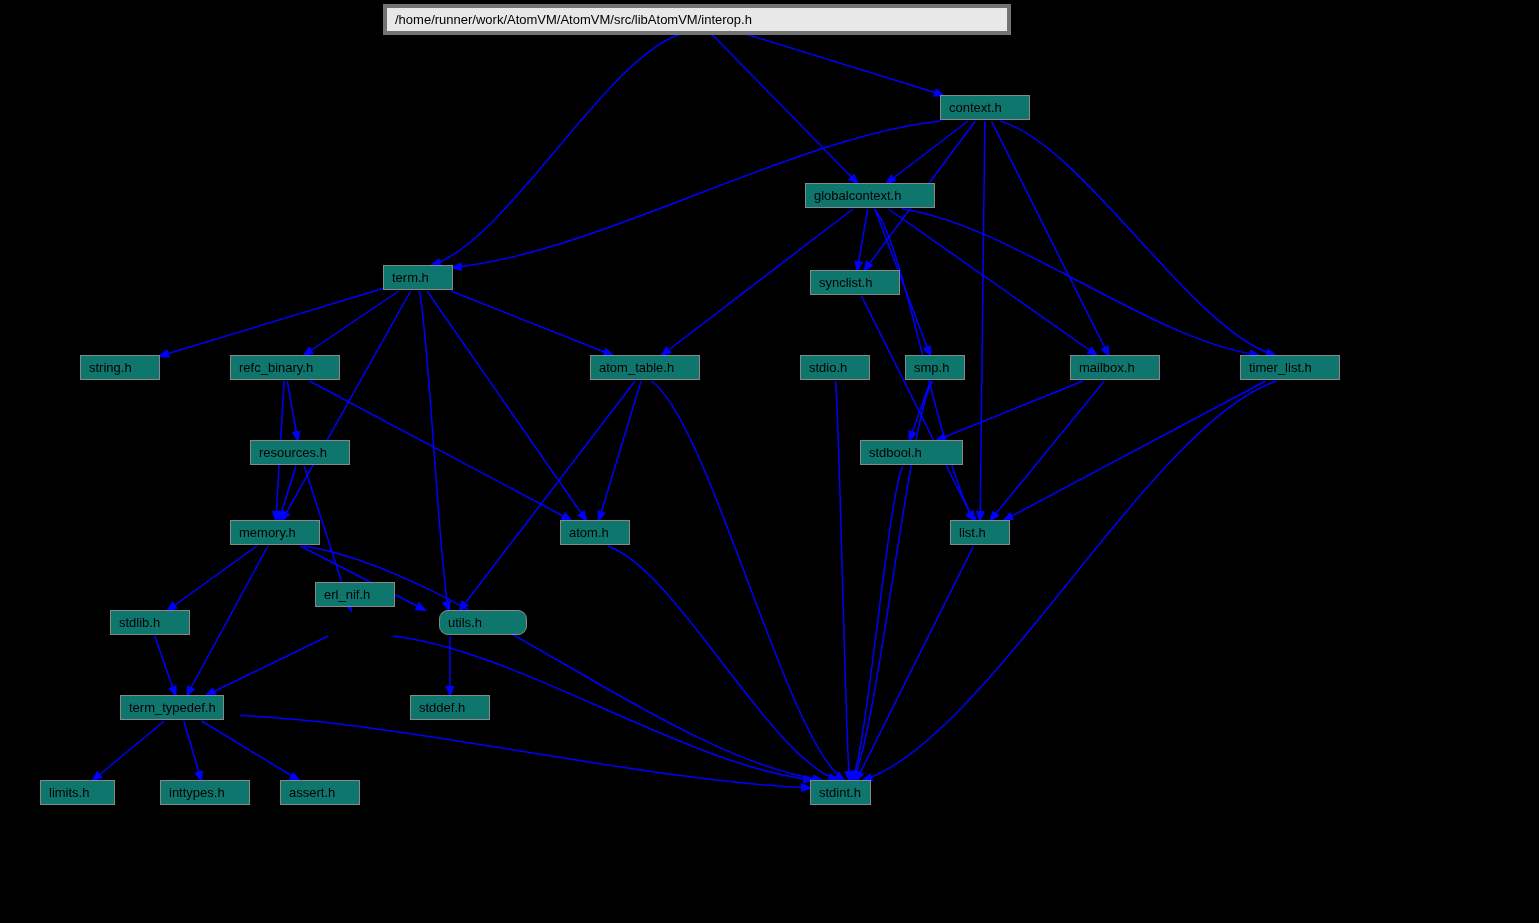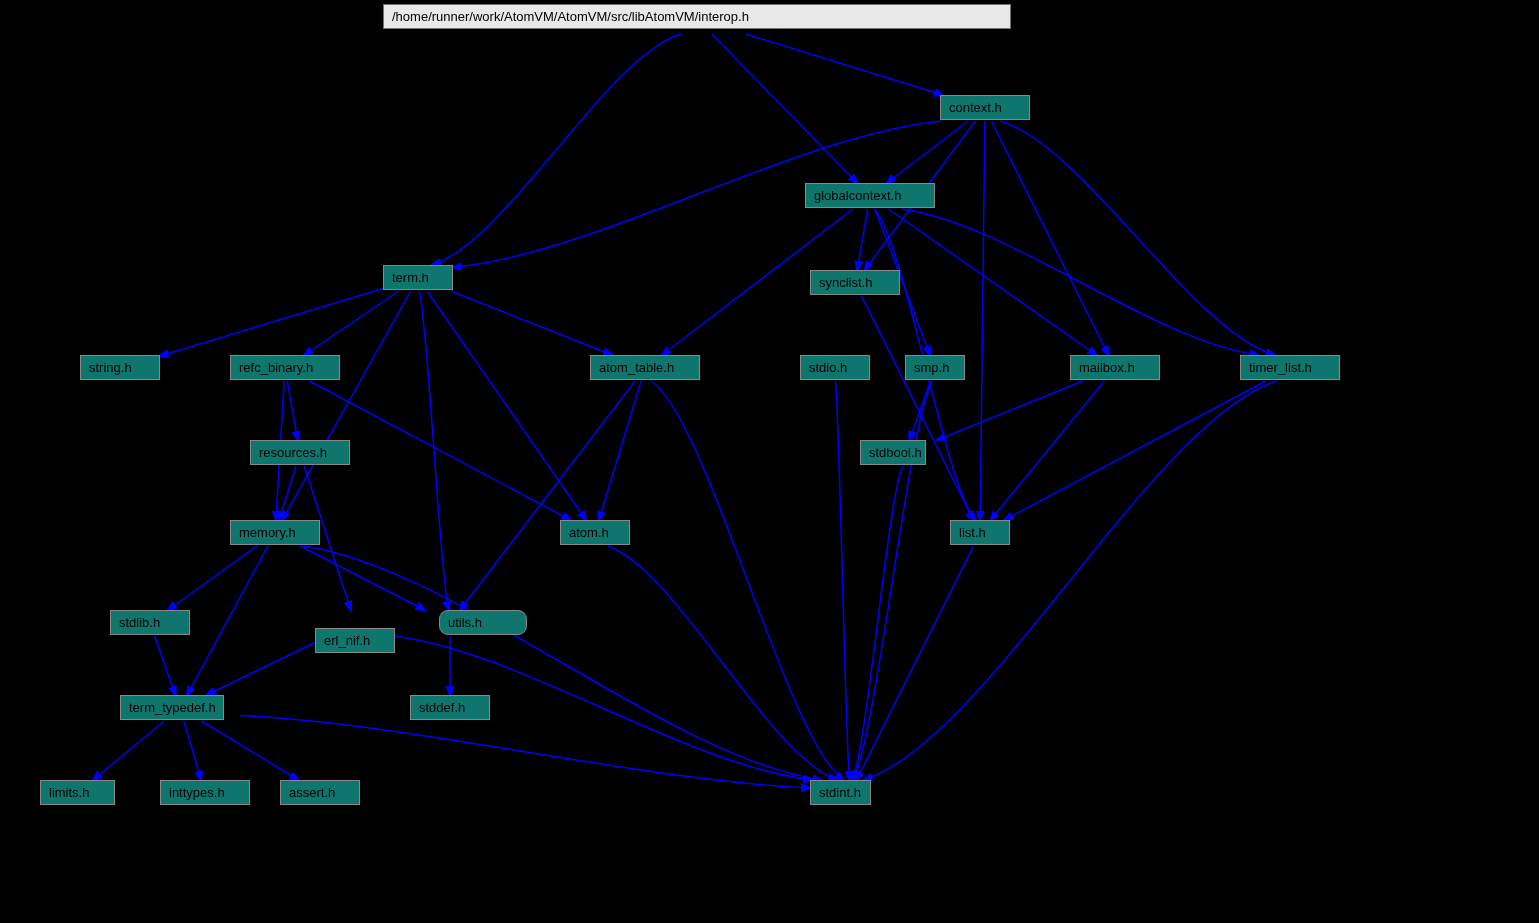--- a/index.html
+++ b/index.html
@@ -27,21 +27,21 @@
       background: #0f766e;
       border: 1px solid #888;
       padding: 4px 8px;
       font-size: 13px;
       color: #000;
       white-space: nowrap;
       z-index: 10;
     }
     .node-box.source {
       background: #e8e8e8;
-      border: 1px solid #737373;
+      border: 4px solid #737373;
     }
   </style>
 </head>
 <body>
 
 <div class="graph-container">
   <svg id="graph-svg">
       <defs>
         <marker id="arrow" markerWidth="8" markerHeight="8" refX="6" refY="3" orient="auto">
   <path d="M0,0 L0,6 L8,3 z" fill="blue"></path>
@@ -107,26 +107,26 @@
       <div class="node-box" style="left: 383px; top: 265px; width: 70px;">term.h</div>
       <div class="node-box" style="left: 810px; top: 270px; width: 90px;">synclist.h</div>
       <div class="node-box" style="left: 80px; top: 355px; width: 80px;">string.h</div>
       <div class="node-box" style="left: 230px; top: 355px; width: 110px;">refc_binary.h</div>
       <div class="node-box" style="left: 590px; top: 355px; width: 110px;">atom_table.h</div>
       <div class="node-box" style="left: 800px; top: 355px; width: 70px;">stdio.h</div>
       <div class="node-box" style="left: 905px; top: 355px; width: 60px;">smp.h</div>
       <div class="node-box" style="left: 1070px; top: 355px; width: 90px;">mailbox.h</div>
       <div class="node-box" style="left: 1240px; top: 355px; width: 100px;">timer_list.h</div>
       <div class="node-box" style="left: 250px; top: 440px; width: 100px;">resources.h</div>
-      <div class="node-box" style="left: 860px; top: 440px; width: 66px;">stdbool.h</div>
+      <div class="node-box" style="left: 860px; top: 440px; width: 103px;">stdbool.h</div>
       <div class="node-box" style="left: 230px; top: 520px; width: 90px;">memory.h</div>
       <div class="node-box" style="left: 560px; top: 520px; width: 70px;">atom.h</div>
       <div class="node-box" style="left: 950px; top: 520px; width: 60px;">list.h</div>
       <div class="node-box" style="left: 110px; top: 610px; width: 80px;">stdlib.h</div>
-      <div class="node-box" style="left: 315px; top: 628px; width: 80px;">erl_nif.h</div>
+      <div class="node-box" style="left: 315px; top: 582px; width: 80px;">erl_nif.h</div>
       <div class="node-box" style="left: 439px; top: 610px; width: 88px; border-radius: 9px;">utils.h</div>
       <div class="node-box" style="left: 120px; top: 695px; width: 104px;">term_typedef.h</div>
       <div class="node-box" style="left: 410px; top: 695px; width: 80px;">stddef.h</div>
       <div class="node-box" style="left: 40px; top: 780px; width: 75px;">limits.h</div>
       <div class="node-box" style="left: 160px; top: 780px; width: 90px;">inttypes.h</div>
       <div class="node-box" style="left: 280px; top: 780px; width: 80px;">assert.h</div>
       <div class="node-box" style="left: 810px; top: 780px; width: 61px;">stdint.h</div>
     </div>
 </div>
 

